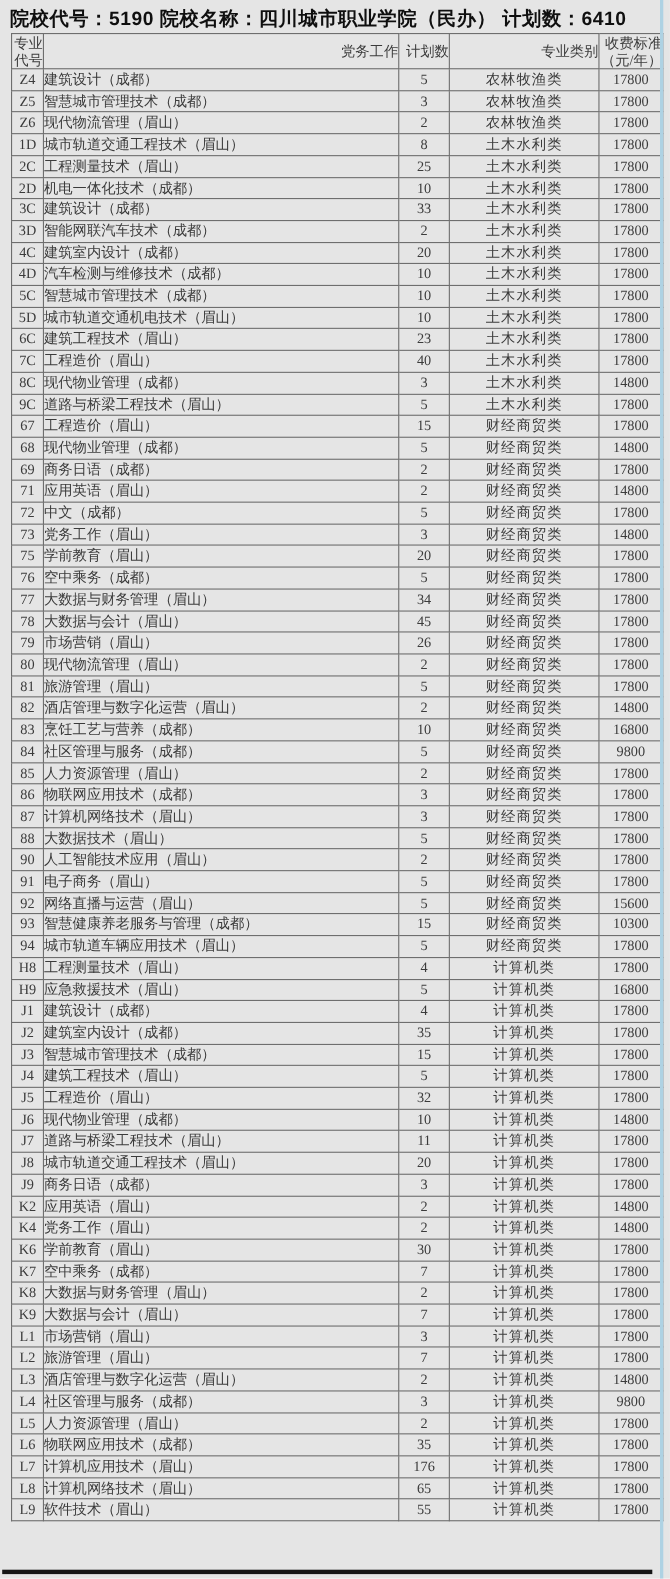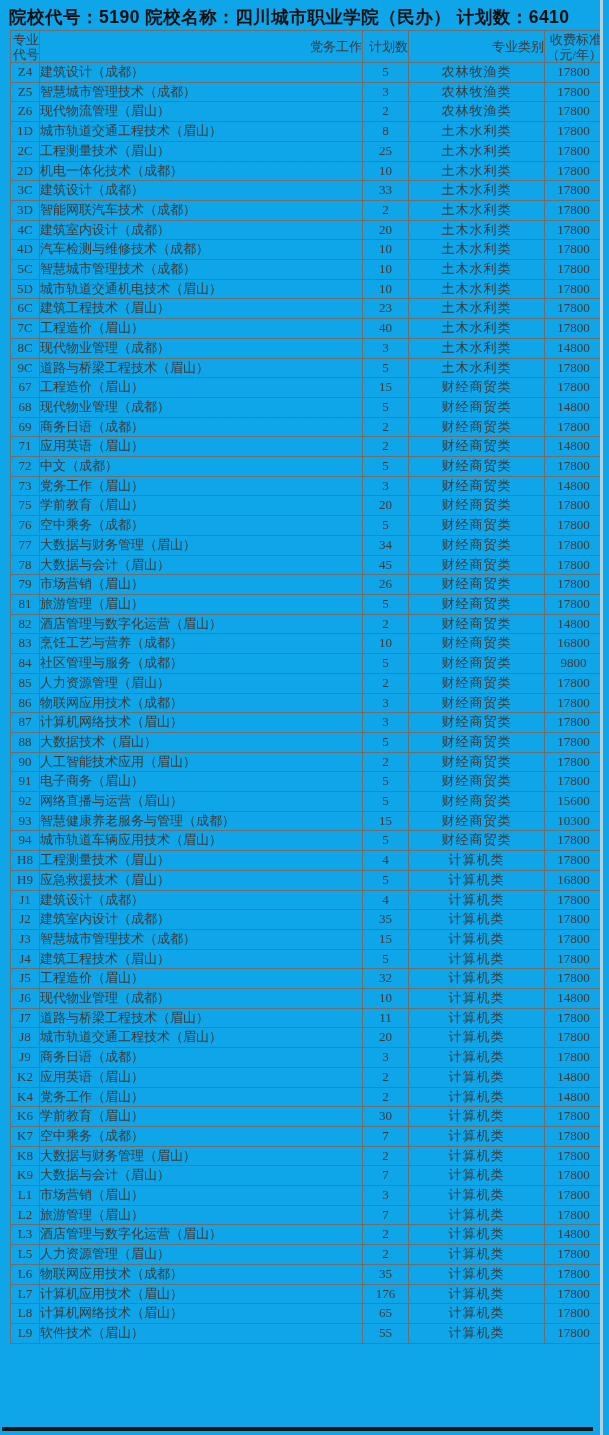--- a/index.html
+++ b/index.html
@@ -1,20 +1,20 @@
 <!DOCTYPE html>
 <html><head>
 <meta charset="utf-8">
 <style>
   html,body{margin:0;padding:0;background:#ffffff;}
   body{
     width:609px;height:1435px;position:relative;overflow:hidden;
     font-family:"Liberation Serif","DejaVu Serif",serif;
   }
-  .page{position:absolute;inset:0;background:#0ea5e9;}
+  .page{position:absolute;inset:0;background:#e5e5e5;}
   .title{
     position:absolute;left:9px;top:5px;width:592px;
     font-family:"Liberation Sans","DejaVu Sans",sans-serif;
     font-weight:bold;font-size:17.5px;color:#0f0f0f;
     letter-spacing:0.5px;white-space:nowrap;
   }
   table.plan{
     position:absolute;left:10px;top:30px;width:587px;
     border-collapse:collapse;table-layout:fixed;
   }
@@ -251,20 +251,27 @@
           <td class="fee">17800</td>
         </tr>
         <tr>
           <td class="code">79</td>
           <td class="name">市场营销（眉山）</td>
           <td class="plan-n">26</td>
           <td class="cat">财经商贸类</td>
           <td class="fee">17800</td>
         </tr>
         <tr>
+          <td class="code">80</td>
+          <td class="name">现代物流管理（眉山）</td>
+          <td class="plan-n">2</td>
+          <td class="cat">财经商贸类</td>
+          <td class="fee">17800</td>
+        </tr>
+        <tr>
           <td class="code">81</td>
           <td class="name">旅游管理（眉山）</td>
           <td class="plan-n">5</td>
           <td class="cat">财经商贸类</td>
           <td class="fee">17800</td>
         </tr>
         <tr>
           <td class="code">82</td>
           <td class="name">酒店管理与数字化运营（眉山）</td>
           <td class="plan-n">2</td>
@@ -480,20 +487,27 @@
           <td class="plan-n">7</td>
           <td class="cat">计算机类</td>
           <td class="fee">17800</td>
         </tr>
         <tr>
           <td class="code">L3</td>
           <td class="name">酒店管理与数字化运营（眉山）</td>
           <td class="plan-n">2</td>
           <td class="cat">计算机类</td>
           <td class="fee">14800</td>
+        </tr>
+        <tr>
+          <td class="code">L4</td>
+          <td class="name">社区管理与服务（成都）</td>
+          <td class="plan-n">3</td>
+          <td class="cat">计算机类</td>
+          <td class="fee">9800</td>
         </tr>
         <tr>
           <td class="code">L5</td>
           <td class="name">人力资源管理（眉山）</td>
           <td class="plan-n">2</td>
           <td class="cat">计算机类</td>
           <td class="fee">17800</td>
         </tr>
         <tr>
           <td class="code">L6</td>

